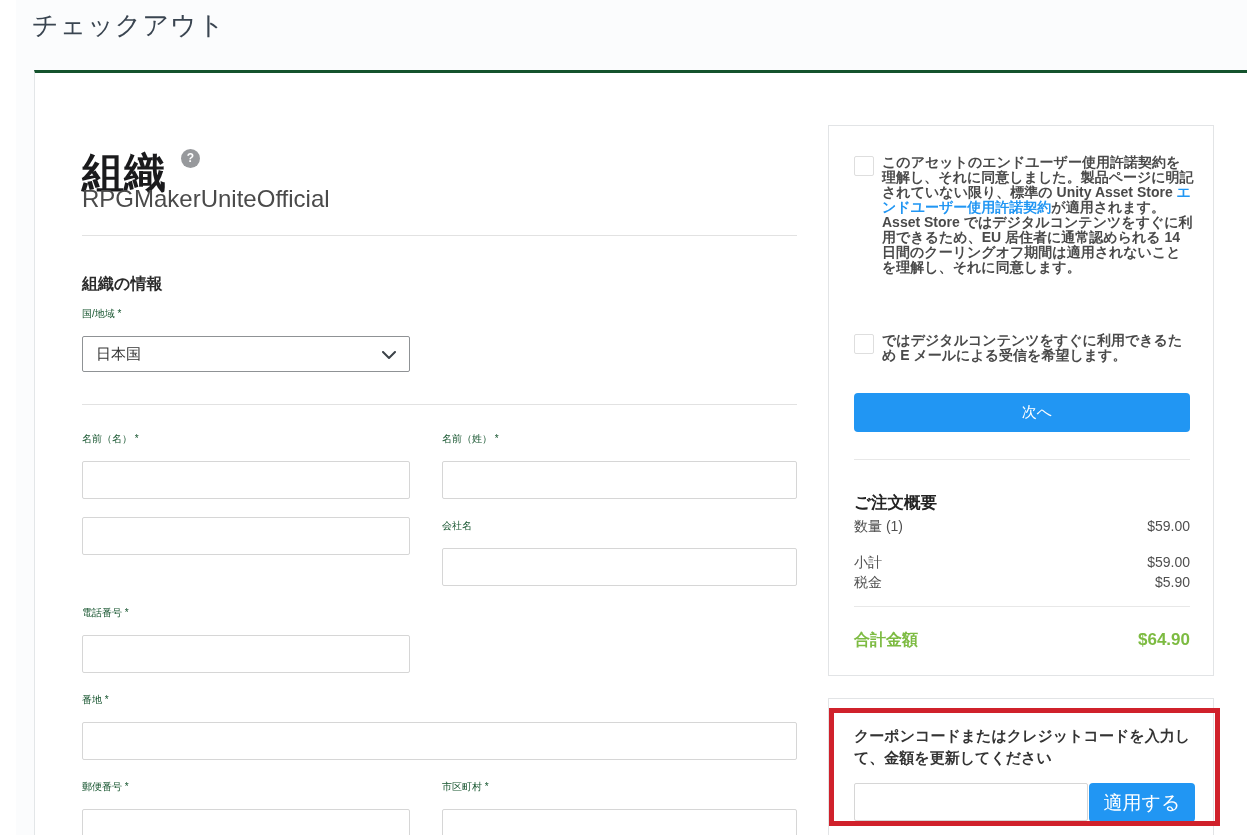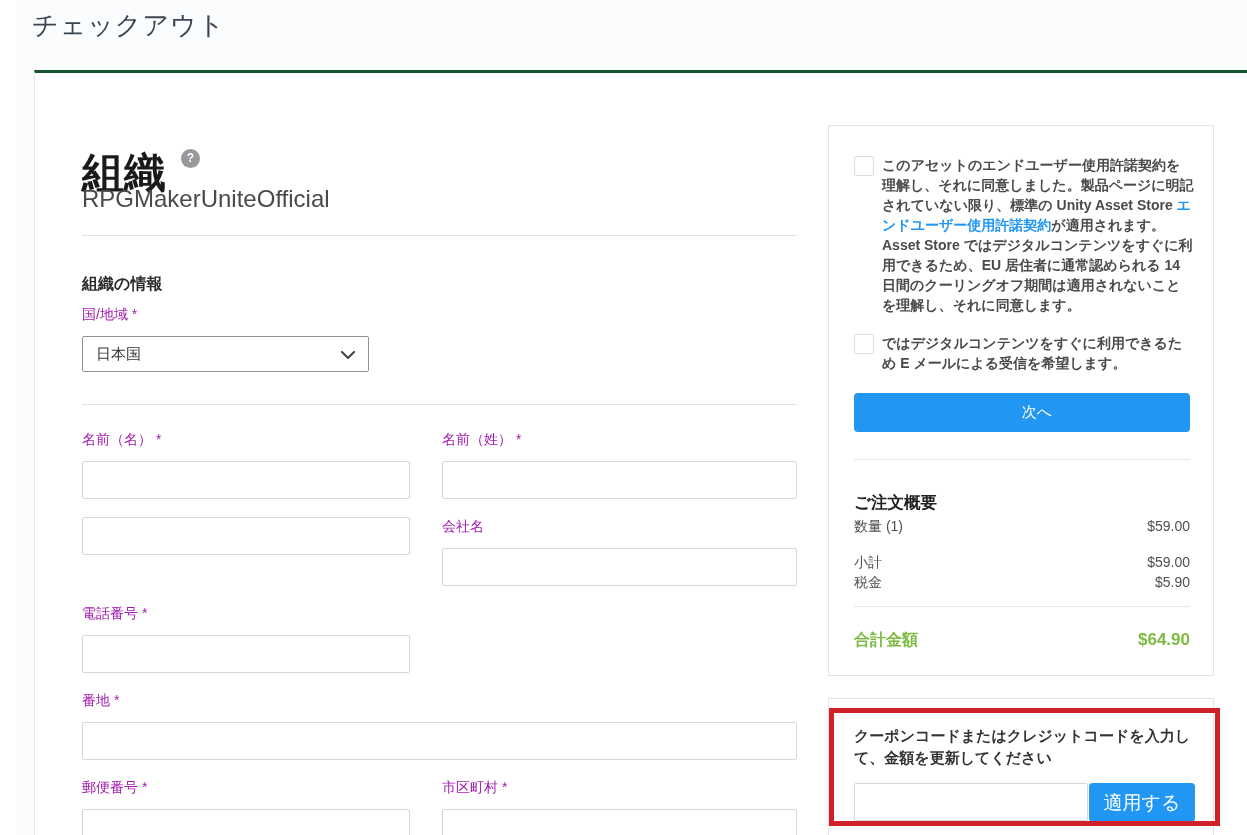--- a/index.html
+++ b/index.html
@@ -17,23 +17,23 @@
   .org-heading { position:absolute; left:47px; top:50px; font-size:42px; line-height:44px;
                  font-weight:700; color:#1a1a1c; }
   .help-icon { position:absolute; left:146px; top:76px; width:19px; height:19px; border-radius:50%;
                background:#97999c; color:#fff; font-size:12px; font-weight:700; text-align:center;
                line-height:19px; cursor:pointer; }
   .org-name { position:absolute; left:47px; top:112px; font-size:24px; color:#4a4a4a; }
   .divider { position:absolute; border-top:1px solid #e2e2e2; height:0; }
   .divider-1 { left:47px; top:162px; width:715px; }
   .org-info-title { position:absolute; left:47px; top:188px; font-size:16px; font-weight:700; color:#2b2b2b; }
 
-  .field-label { font-size:14px; color:#a21caf; line-height:18px; }
+  .field-label { font-size:10px; color:#14532d; line-height:18px; }
   .country-label { position:absolute; left:47px; top:232px; }
-  .select { position:absolute; left:47px; top:263px; width:287px; height:36px;
+  .select { position:absolute; left:47px; top:263px; width:328px; height:36px;
             border:1px solid #8f9295; border-radius:2px; background:#fff;
             display:flex; align-items:center; justify-content:space-between;
             padding:0 13px; font-size:15px; color:#333; cursor:pointer; }
   .divider-2 { left:47px; top:331px; width:715px; }
 
   .fld { position:absolute; }
   .fld .field-label { display:block; margin-bottom:13px; }
   .fld input { display:block; width:100%; height:38px; border:1px solid #d6d6d6; border-radius:2px;
                background:#fff; padding:0 10px; font-size:15px; color:#333; }
   .f-first   { left:47px;  top:357px; width:328px; }
@@ -47,21 +47,21 @@
 
   
   .panel { position:absolute; background:#fff; border:1px solid #e2e4e6; }
   .panel-eula  { left:793px; top:52px;  width:386px; height:551px; }
   .panel-coupon{ left:793px; top:625px; width:386px; height:138px; }
 
   .checkbox { position:absolute; width:20px; height:20px; border:1px solid #dedede; border-radius:2px;
               background:#fff; cursor:pointer; }
   .cb-eula { left:25px; top:30px; }
   .cb-news { left:25px; top:208px; }
-  .agree-text { position:absolute; left:53px; width:312px; font-size:14px; line-height:20px;
+  .agree-text { position:absolute; left:53px; width:312px; font-size:14px; line-height:15px;
                 font-weight:600; color:#4a4a4a; }
   .t-eula { top:29px; }
   .t-news { top:207px; }
   .link { color:#2196f3; cursor:pointer; }
 
   .next-button { position:absolute; left:25px; top:267px; width:336px; height:39px;
                  background:#2196f3; color:#fff; border:none; border-radius:4px;
                  font-size:15px; font-family:inherit; cursor:pointer;padding-left:36px; }
   .p-div-1 { left:25px; top:333px; width:336px; border-top:1px solid #e8e8e8; }
   .summary-title { position:absolute; left:25px; top:349px; font-size:16.5px; font-weight:700; color:#222; }

